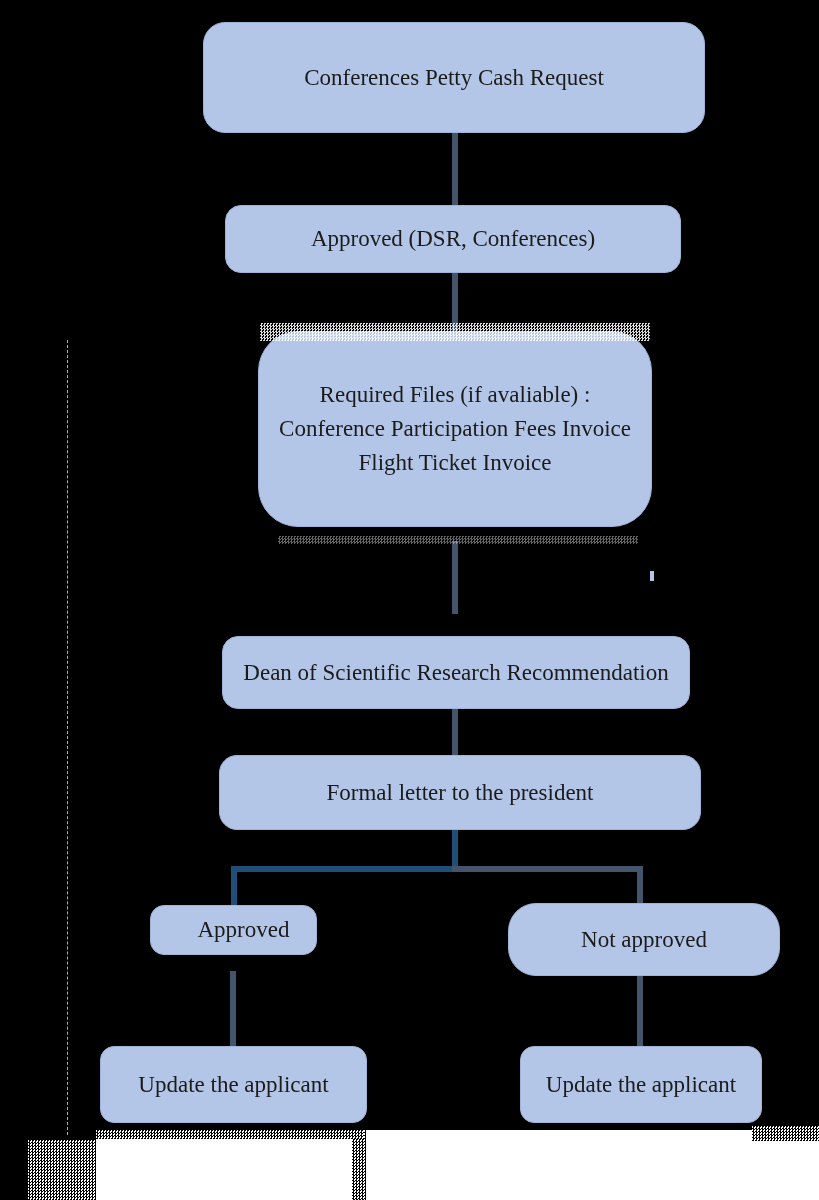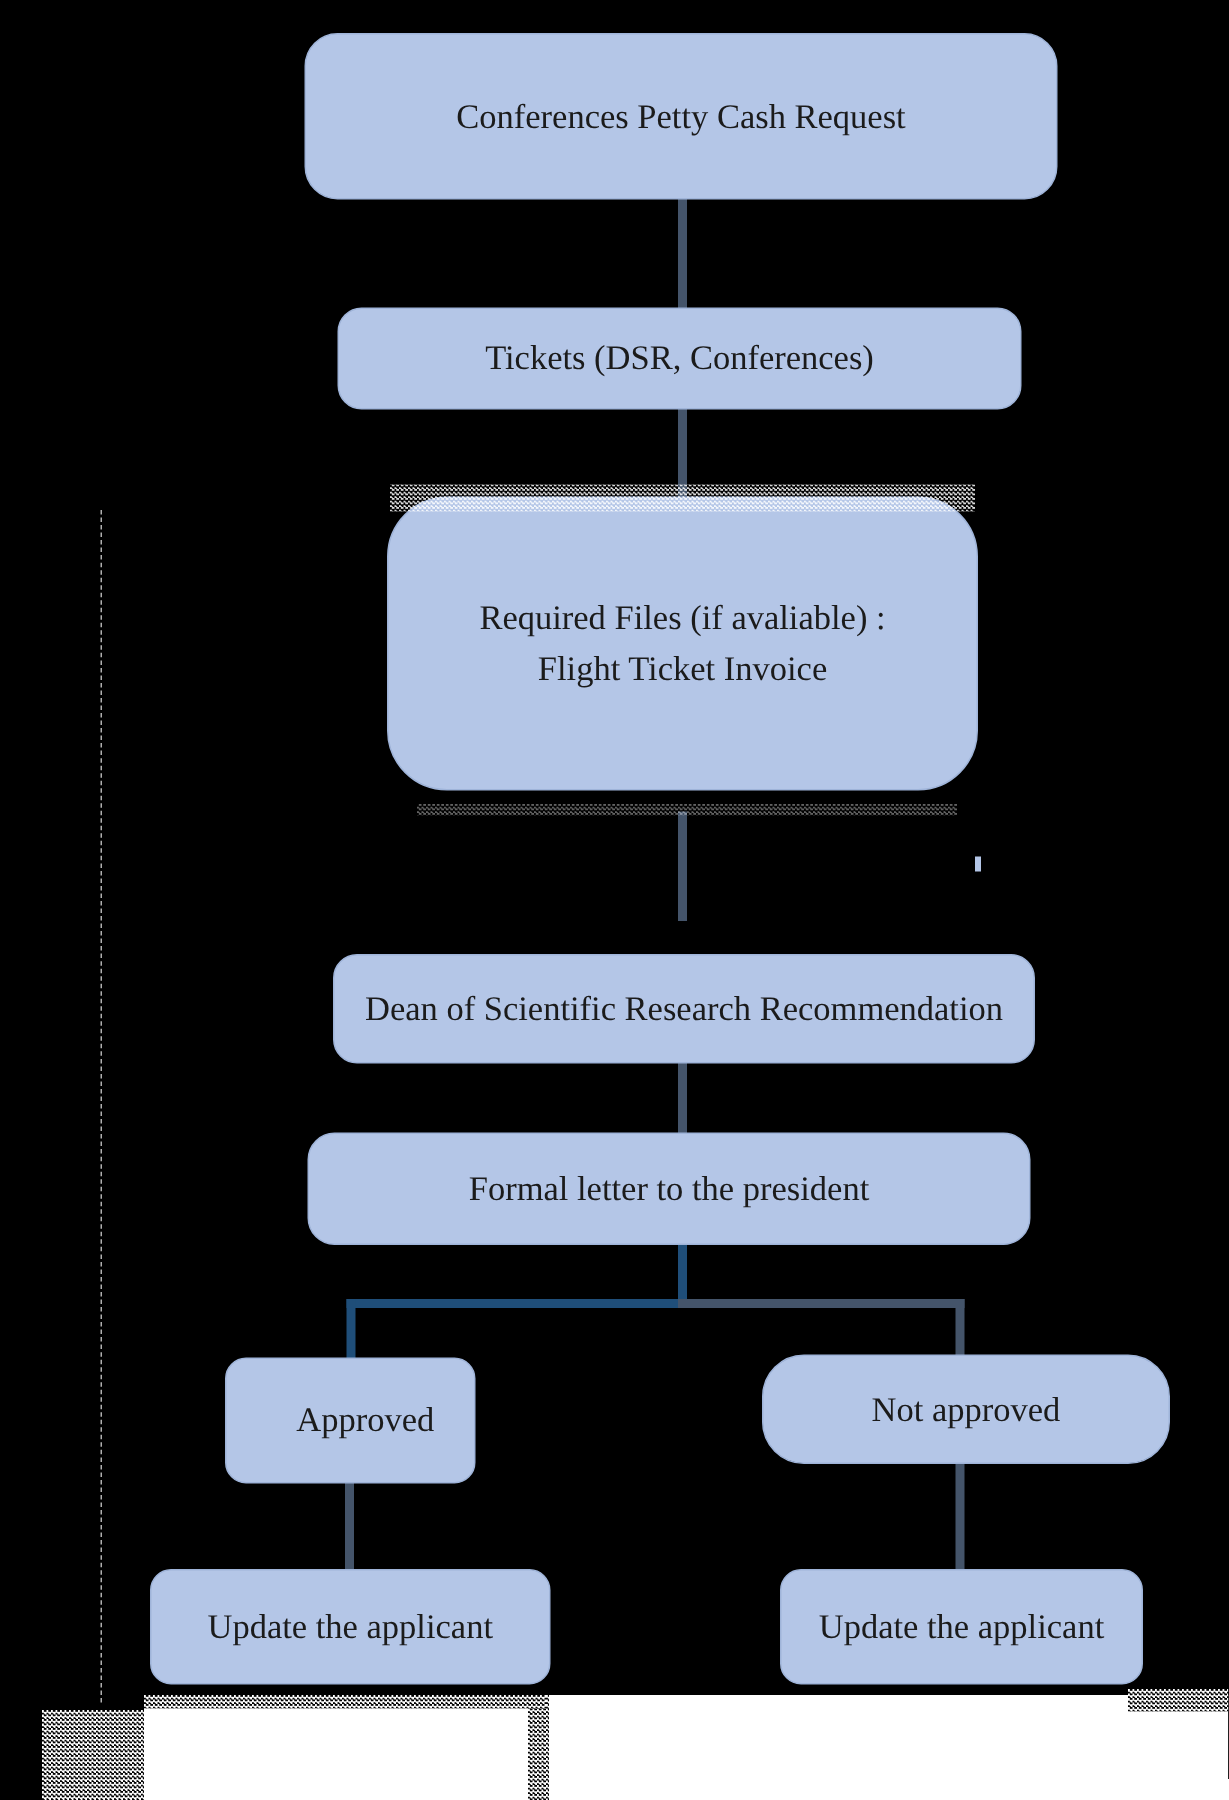--- a/index.html
+++ b/index.html
@@ -53,27 +53,27 @@
   #node-start        { left:203px; top:22px;  width:502px; height:111px; border-radius:22px; }
   #c1                { left:452px; top:131px; width:6px;   height:76px; }
   #node-tickets      { left:225px; top:205px; width:456px; height:68px;  border-radius:16px; }
   #c2                { left:452px; top:271px; width:6px;   height:62px; }
   #node-required     { left:258px; top:331px; width:394px; height:196px; border-radius:40px; }
   #speckle-top       { left:260px; top:323px; width:390px; height:18px; }
   #speckle-bottom    { left:278px; top:536px; width:360px; height:8px; opacity:.45; }
   #c3                { left:452px; top:541px; width:6px;   height:73px; }
   #node-dean         { left:222px; top:636px; width:468px; height:73px;  border-radius:16px; }
   #c4                { left:452px; top:683px; width:6px;   height:74px; }
-  #node-formal       { left:205px; top:755px; width:482px; height:75px;  border-radius:18px; }
+  #node-formal       { left:219px; top:755px; width:482px; height:75px;  border-radius:18px; }
   #c5                { left:452px; top:828px; width:6px;   height:44px; }
   #h-left            { left:231px; top:866px; width:227px; height:6px; }
   #h-right           { left:452px; top:866px; width:191px; height:6px; }
   #e-left            { left:231px; top:866px; width:6px;   height:41px; }
   #e-right           { left:637px; top:866px; width:6px;   height:39px; }
-  #node-approved     { left:150px; top:905px; width:167px; height:84px;  border-radius:14px;padding-left:20px; }
+  #node-approved     { left:150px; top:905px; width:167px; height:50px;  border-radius:14px;padding-left:20px; }
   #node-not-approved { left:508px; top:903px; width:272px; height:73px;  border-radius:28px; }
   #c-left-down       { left:230px; top:971px; width:6px;   height:77px; }
   #c-right-down      { left:637px; top:974px; width:6px;   height:74px; }
   #node-update-left  { left:100px; top:1046px; width:267px; height:77px; border-radius:14px; }
   #node-update-right { left:520px; top:1046px; width:242px; height:77px; border-radius:14px; }
   #page-white        { left:96px;  top:1130px; width:723px; height:70px; }
   #noise-left        { left:28px;  top:1140px; width:68px;  height:60px; }
   #noise-mid         { left:352px; top:1130px; width:14px;  height:70px; }
   #noise-topstrip    { left:96px;  top:1130px; width:268px; height:9px; }
   #noise-right       { left:752px; top:1126px; width:67px;  height:15px; }
@@ -103,25 +103,26 @@
   <div id="e-left" class="connector navy"></div>
   <div id="e-right" class="connector slate"></div>
   <div id="c-left-down" class="connector slate"></div>
   <div id="c-right-down" class="connector slate"></div>
 
   <div id="node-start" class="node">
     <span>Conferences Petty Cash Request</span>
   </div>
 
   <div id="node-tickets" class="node">
-    <span>Tickets (DSR, Conferences)</span>
+    <span>Approved (DSR, Conferences)</span>
   </div>
 
   <div id="node-required" class="node">
     <span>Required Files (if avaliable) :</span>
+    <span>Conference Participation Fees Invoice</span>
     <span>Flight Ticket Invoice</span>
   </div>
   <div id="speckle-top" class="speckle"></div>
   <div id="speckle-bottom" class="speckle"></div>
 
   <div id="node-dean" class="node">
     <span>Dean of Scientific Research Recommendation</span>
   </div>
 
   <div id="node-formal" class="node">

